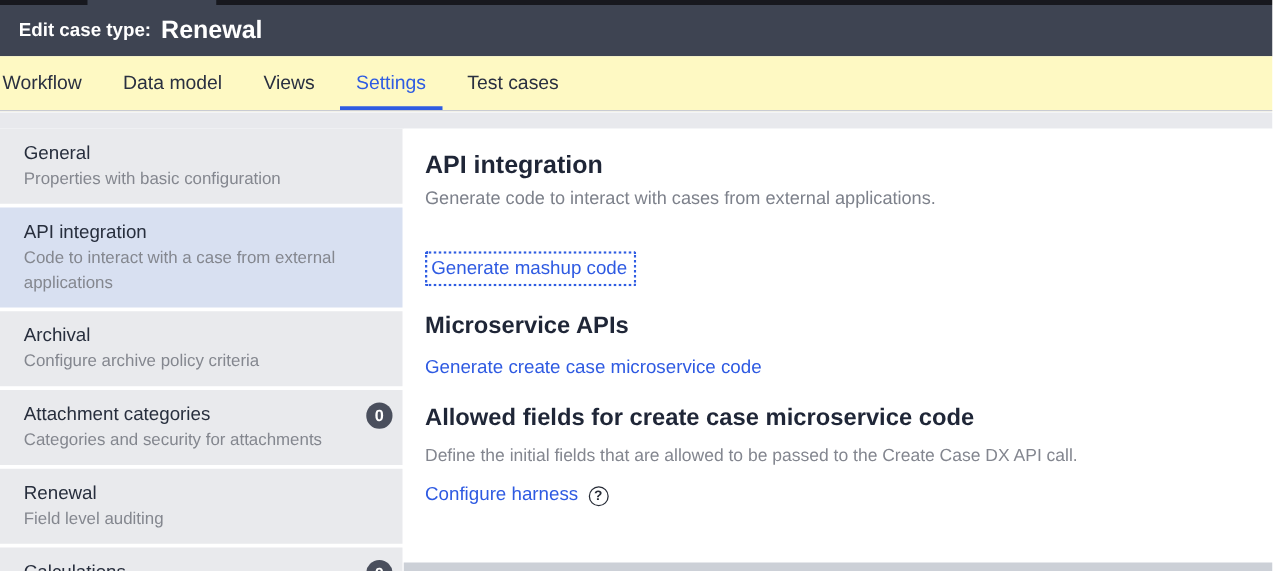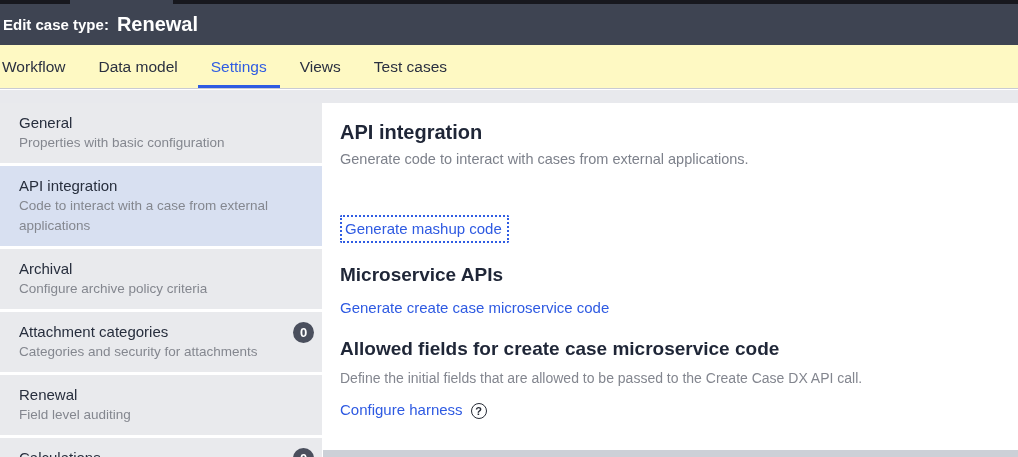--- a/index.html
+++ b/index.html
@@ -19,21 +19,21 @@
   .topnotch {
     position: absolute; top: 0; left: 70px; width: 103px; height: 4px;
     background: #3e4452;
   }
 
   
   .appheader {
     position: absolute; top: 4px; left: 0; width: 100%; height: 41px;
     background: #3e4452;
     display: flex; align-items: center;
-    padding-left: 3px;
+    padding-left: 15px;
     color: #ffffff;
   }
   .appheader .hl { font-size: 15px; font-weight: 700; }
   .appheader .hv { font-size: 20px; font-weight: 700; margin-left: 8px; }
 
   
   .tabrow {
     position: absolute; top: 45px; left: 0; width: 100%; height: 44px;
     background: #fef9c3;
     border-bottom: 1px solid #c9cbd3;
@@ -102,21 +102,21 @@
     font-size: 20px; font-weight: 700; color: #1f2637; line-height: 24px;
   }
   .pagedesc {
     margin-top: 6px; font-size: 14.5px; color: #7d818b; line-height: 19px;
   }
   .main h2 {
     font-size: 19px; font-weight: 700; color: #1f2637; line-height: 23px;
   }
   .sec-mashup   { margin-top: 24px; }
   .mashup-linkwrap {
-    display: inline-block; margin-top: 22px;
+    display: inline-block; margin-top: 8px;
     border: 2px dotted #2f5ce2; border-radius: 2px;
     padding: 2px 5px 3px 3px;
   }
   .sec-micro    { margin-top: 20px; }
   .sec-allowed  { margin-top: 20px; }
   .link {
     color: #2e5ae2; font-size: 15px; line-height: 19px;
     text-decoration: none; cursor: pointer; display: inline-block;
   }
   .micro-link { margin-top: 12px; }
@@ -151,22 +151,22 @@
 
   <div class="appheader">
     <span class="hl">Edit case type:</span>
     <span class="hv">Renewal</span>
   </div>
 
   <div class="tabrow">
     <div class="tabs">
       <div class="tab">Workflow</div>
       <div class="tab">Data model</div>
+      <div class="tab">Views</div>
       <div class="tab active">Settings</div>
-      <div class="tab">Views</div>
       <div class="tab">Test cases</div>
     </div>
   </div>
 
   <div class="substrip"></div>
 
   <div class="page">
 
     <div class="sidebar">
       <div class="sideitem">

